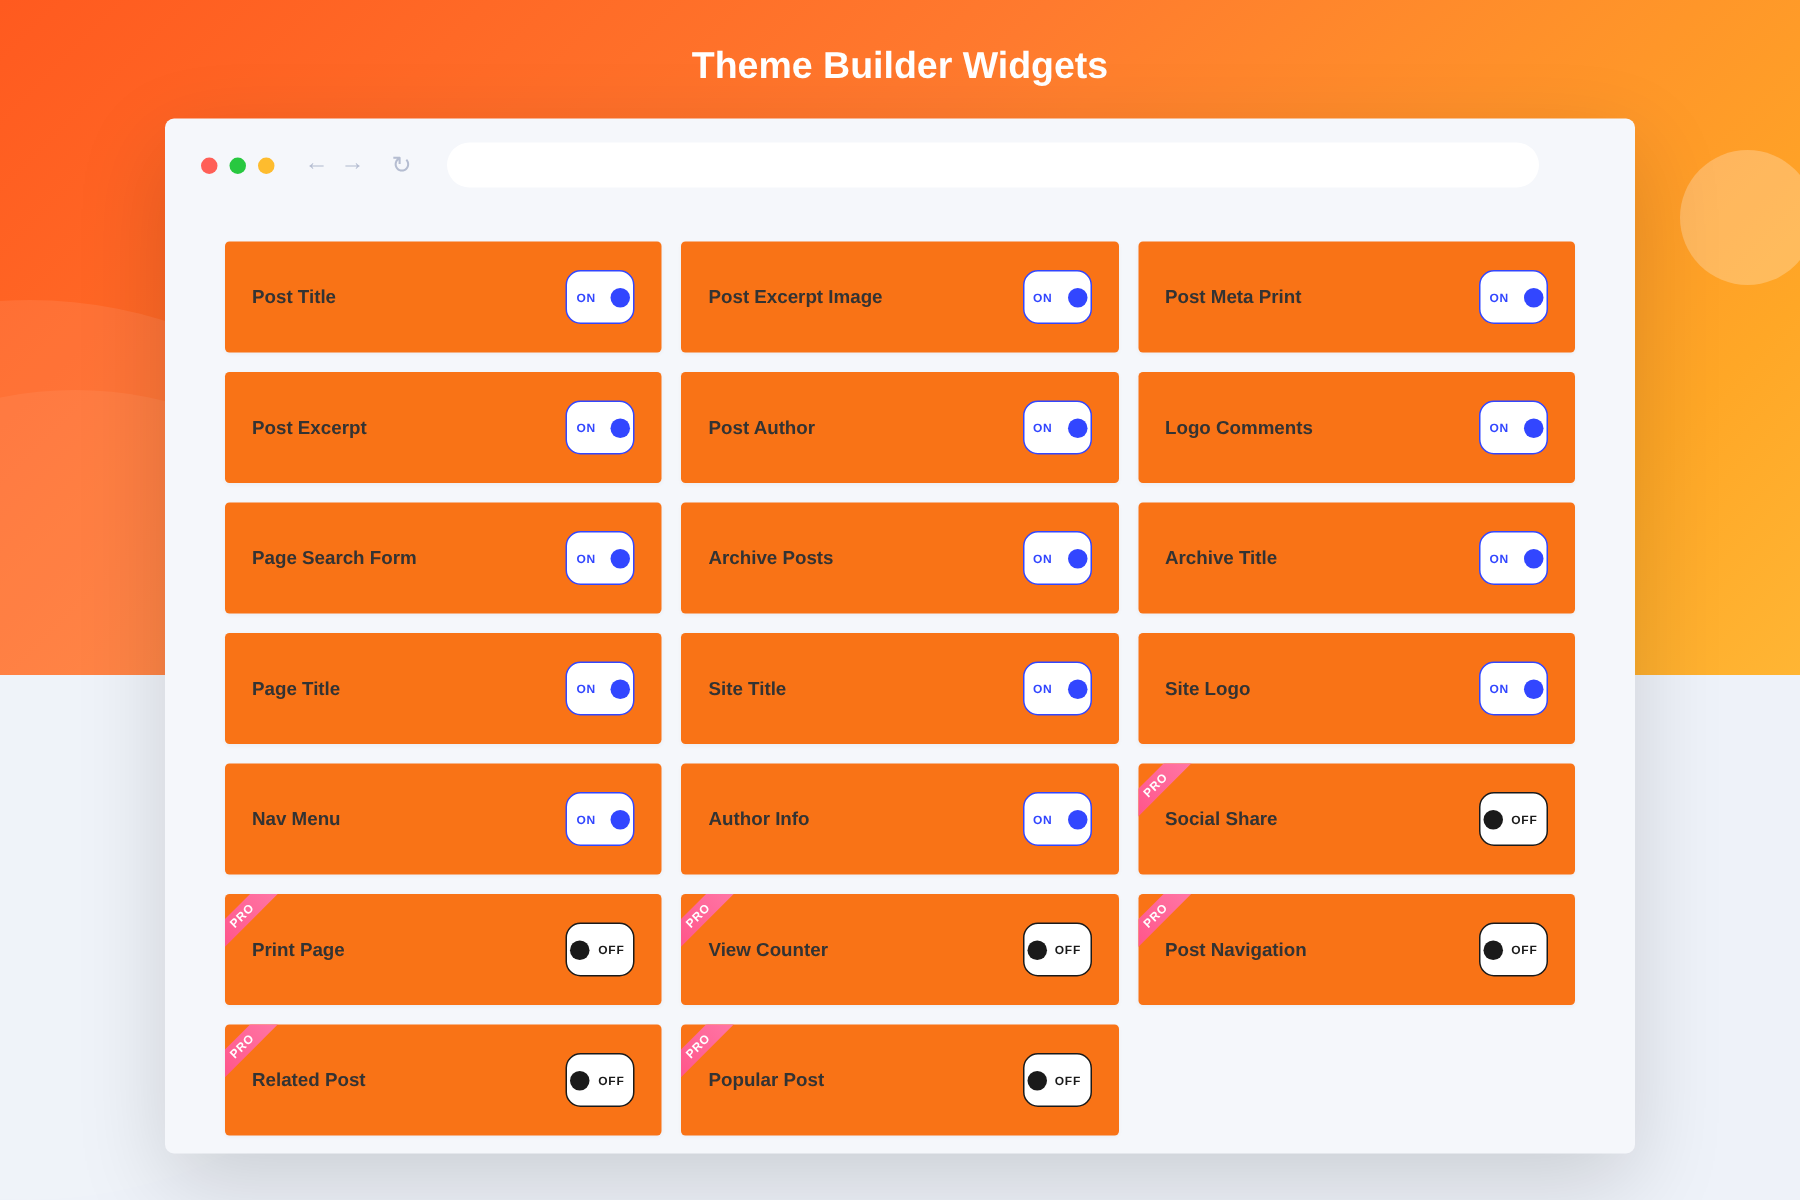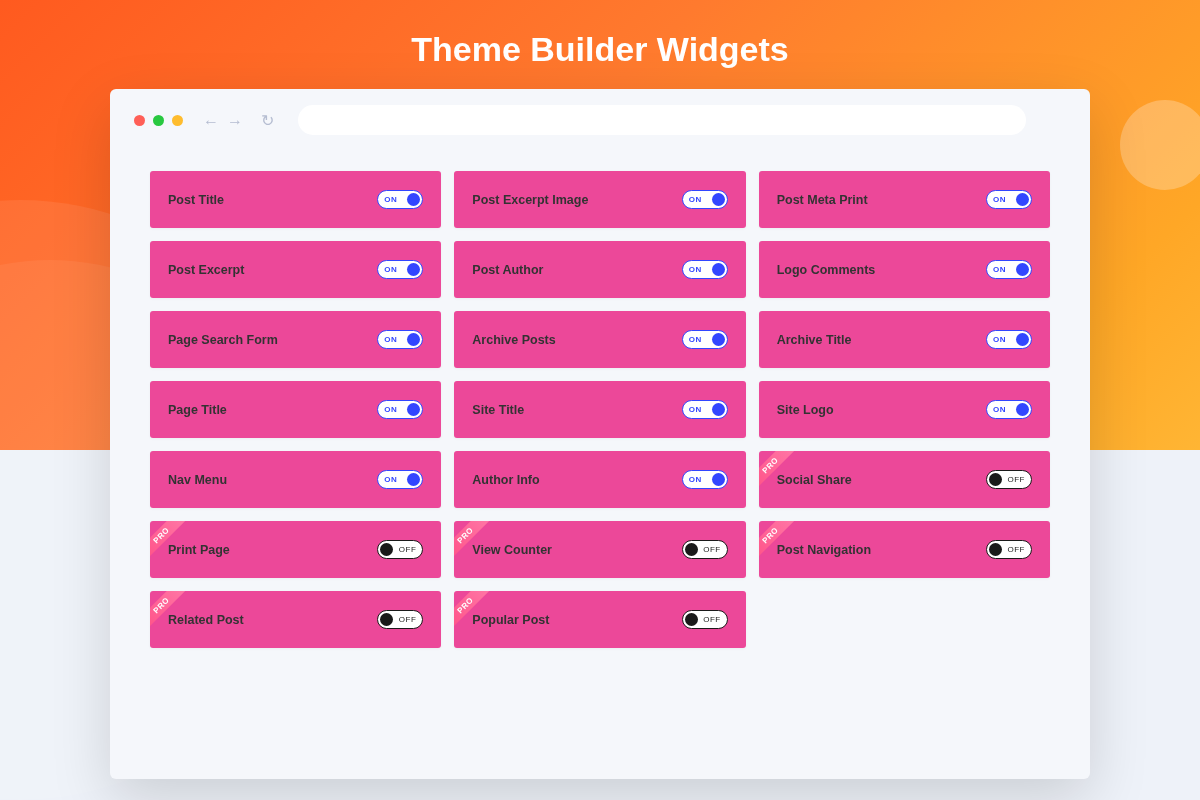--- a/index.html
+++ b/index.html
@@ -36,21 +36,21 @@
   position: absolute;
   bottom: 0; left: 0; right: 0;
   height: 350px;
   background: #eef2f9;
   z-index: 0;
 }
 .page-title {
   position: relative;
   text-align: center;
   color: #fff;
-  font-size: 34px;
+  font-size: 25px;
   font-weight: 700;
   padding: 30px 0 20px;
   z-index: 2;
 }
 .browser-window {
   position: relative;
   width: 980px;
   margin: 0 auto;
   background: #f5f7fb;
   border-radius: 6px;
@@ -80,21 +80,21 @@
   margin-right: 40px;
 }
 .widget-grid {
   display: grid;
   grid-template-columns: repeat(3, 1fr);
   gap: 13px;
   padding: 20px 40px 30px;
 }
 .widget-card {
   position: relative;
-  background: #ec4899;
+  background: #f97316;
   border-radius: 3px;
   padding: 19px 18px;
   display: flex;
   align-items: center;
   justify-content: space-between;
   box-shadow: 0 1px 3px rgba(0,0,0,0.04);
   overflow: hidden;
 }
 .widget-label {
   font-size: 12.5px;
@@ -109,21 +109,21 @@
   color: #fff;
   font-size: 8px;
   font-weight: 700;
   padding: 2px 24px;
   transform: rotate(-45deg);
   letter-spacing: 0.5px;
 }
 .toggle {
   position: relative;
   width: 46px;
-  height: 19px;
+  height: 36px;
   border-radius: 10px;
   display: flex;
   align-items: center;
   cursor: pointer;
 }
 .toggle-on {
   border: 1.5px solid #3246ff;
   background: #fff;
   justify-content: flex-start;
   padding-left: 6px;
@@ -142,21 +142,21 @@
   background: #3246ff;
 }
 .toggle-off {
   border: 1.5px solid #1a1a1a;
   background: #fff;
   justify-content: flex-end;
   padding-right: 6px;
 }
 .toggle-off .toggle-text {
   font-size: 8px;
-  font-weight: 400;
+  font-weight: 700;
   color: #1a1a1a;
   letter-spacing: 0.5px;
 }
 .toggle-off .toggle-knob {
   position: absolute;
   left: 2px;
   width: 13px; height: 13px;
   border-radius: 50%;
   background: #1a1a1a;
 }

